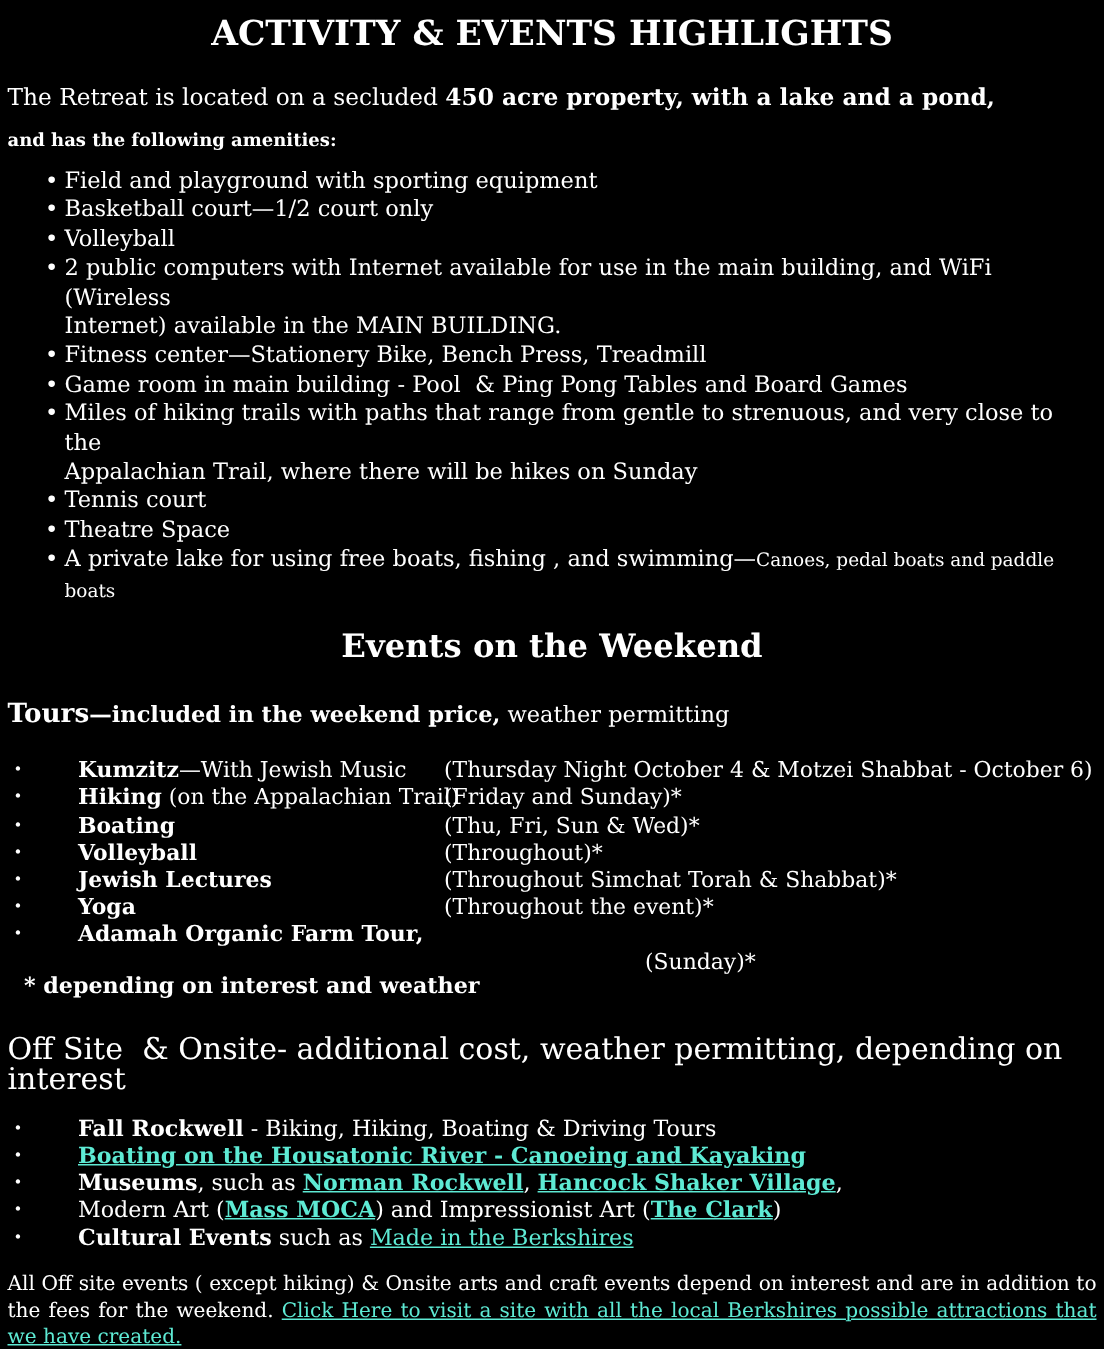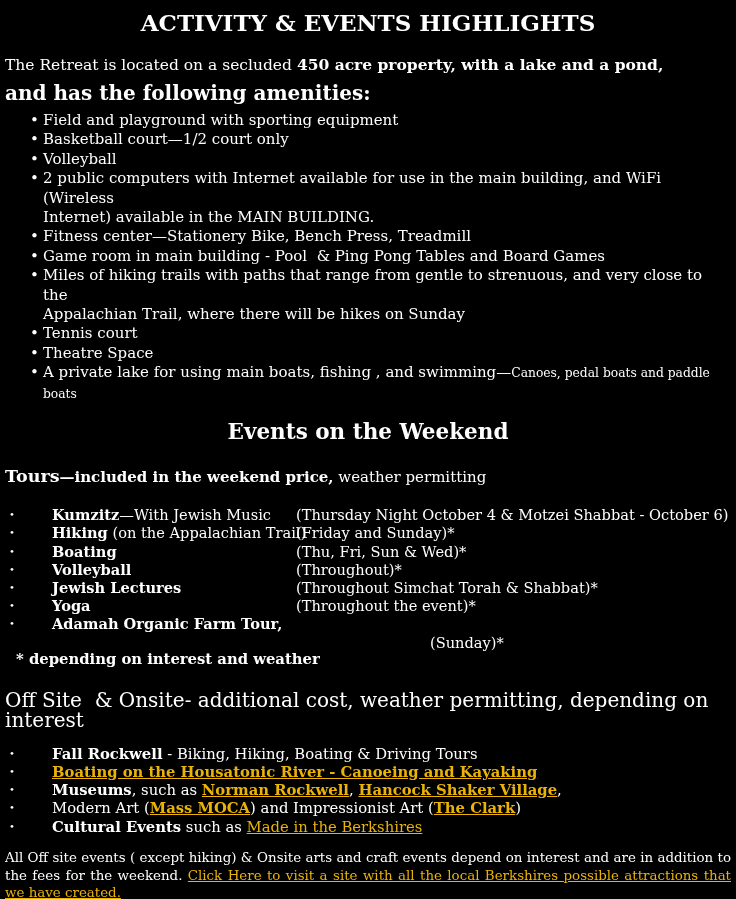--- a/index.html
+++ b/index.html
@@ -3,27 +3,27 @@
 <meta charset="utf-8">
 <style>
   html,body{margin:0;padding:0;}
   body{
     width:736px;height:899px;background:#000;overflow:hidden;
     font-family:"DejaVu Serif", "Liberation Serif", serif;color:#fff;
   }
   .page{padding:6px 5px 0 5px;}
   .b{font-weight:bold;}
   .pre{white-space:pre-wrap;}
-  a{color:#eab308;text-decoration:underline;cursor:pointer;}
+  a{color:#5eead4;text-decoration:underline;cursor:pointer;}
   a.b{font-weight:bold;}
 
   h1.title{font-size:23px;line-height:30px;text-align:center;margin:2px 0 0 0;font-weight:bold;}
 
   .intro1{margin:17px 0 0 0;font-size:15.5px;line-height:19px;}
-  .intro2{margin:9px 0 0 0;font-size:20px;line-height:19px;font-weight:bold;}
+  .intro2{margin:9px 0 0 0;font-size:12px;line-height:19px;font-weight:bold;}
 
   ul.amenities{margin:8px 0 0 25px;padding:0;list-style:none;font-size:15px;line-height:19.4px;}
   ul.amenities li{position:relative;padding-left:13px;}
   ul.amenities .bullet{position:absolute;left:0;top:0;}
   .small{font-size:12.3px;}
 
   h2.events-heading{font-size:21.5px;line-height:28px;text-align:center;margin:14px 0 0 0;font-weight:bold;}
 
   .lead{margin:20px 0 0 0;font-size:15px;line-height:20px;}
   .lead .big{font-size:17.5px;font-weight:bold;}
@@ -60,21 +60,21 @@
     <li><span class="bullet">•</span><span class="pre">Basketball court—1/2 court only</span></li>
     <li><span class="bullet">•</span><span class="pre">Volleyball</span></li>
     <li><span class="bullet">•</span><span class="pre">2 public computers with Internet available for use in the main building, and WiFi (Wireless
 Internet) available in the MAIN BUILDING.</span></li>
     <li><span class="bullet">•</span><span class="pre">Fitness center—Stationery Bike, Bench Press, Treadmill</span></li>
     <li><span class="bullet">•</span><span class="pre">Game room in main building - Pool  &amp; Ping Pong Tables and Board Games</span></li>
     <li><span class="bullet">•</span><span class="pre">Miles of hiking trails with paths that range from gentle to strenuous, and very close to the
 Appalachian Trail, where there will be hikes on Sunday</span></li>
     <li><span class="bullet">•</span><span class="pre">Tennis court</span></li>
     <li><span class="bullet">•</span><span class="pre">Theatre Space</span></li>
-    <li><span class="bullet">•</span><span class="pre">A private lake for using main boats, fishing , and swimming—</span><span class="small">Canoes, pedal boats and paddle boats</span></li>
+    <li><span class="bullet">•</span><span class="pre">A private lake for using free boats, fishing , and swimming—</span><span class="small">Canoes, pedal boats and paddle boats</span></li>
   </ul>
 
   <h2 class="events-heading">Events on the Weekend</h2>
 
   <p class="lead"><span class="big">Tours</span><span class="b">—included in the weekend price,</span><span> weather permitting</span></p>
 
   <div class="evlist">
     <div class="evrow"><span class="bullet">•</span><span class="b">Kumzitz</span><span>—With Jewish Music</span><span class="sched">(Thursday Night October 4 &amp; Motzei Shabbat - October 6)</span></div>
     <div class="evrow"><span class="bullet">•</span><span class="b">Hiking</span><span> (on the Appalachian Trail)</span><span class="sched">(Friday and Sunday)*</span></div>
     <div class="evrow"><span class="bullet">•</span><span class="b">Boating</span><span></span><span class="sched">(Thu, Fri, Sun &amp; Wed)*</span></div>

